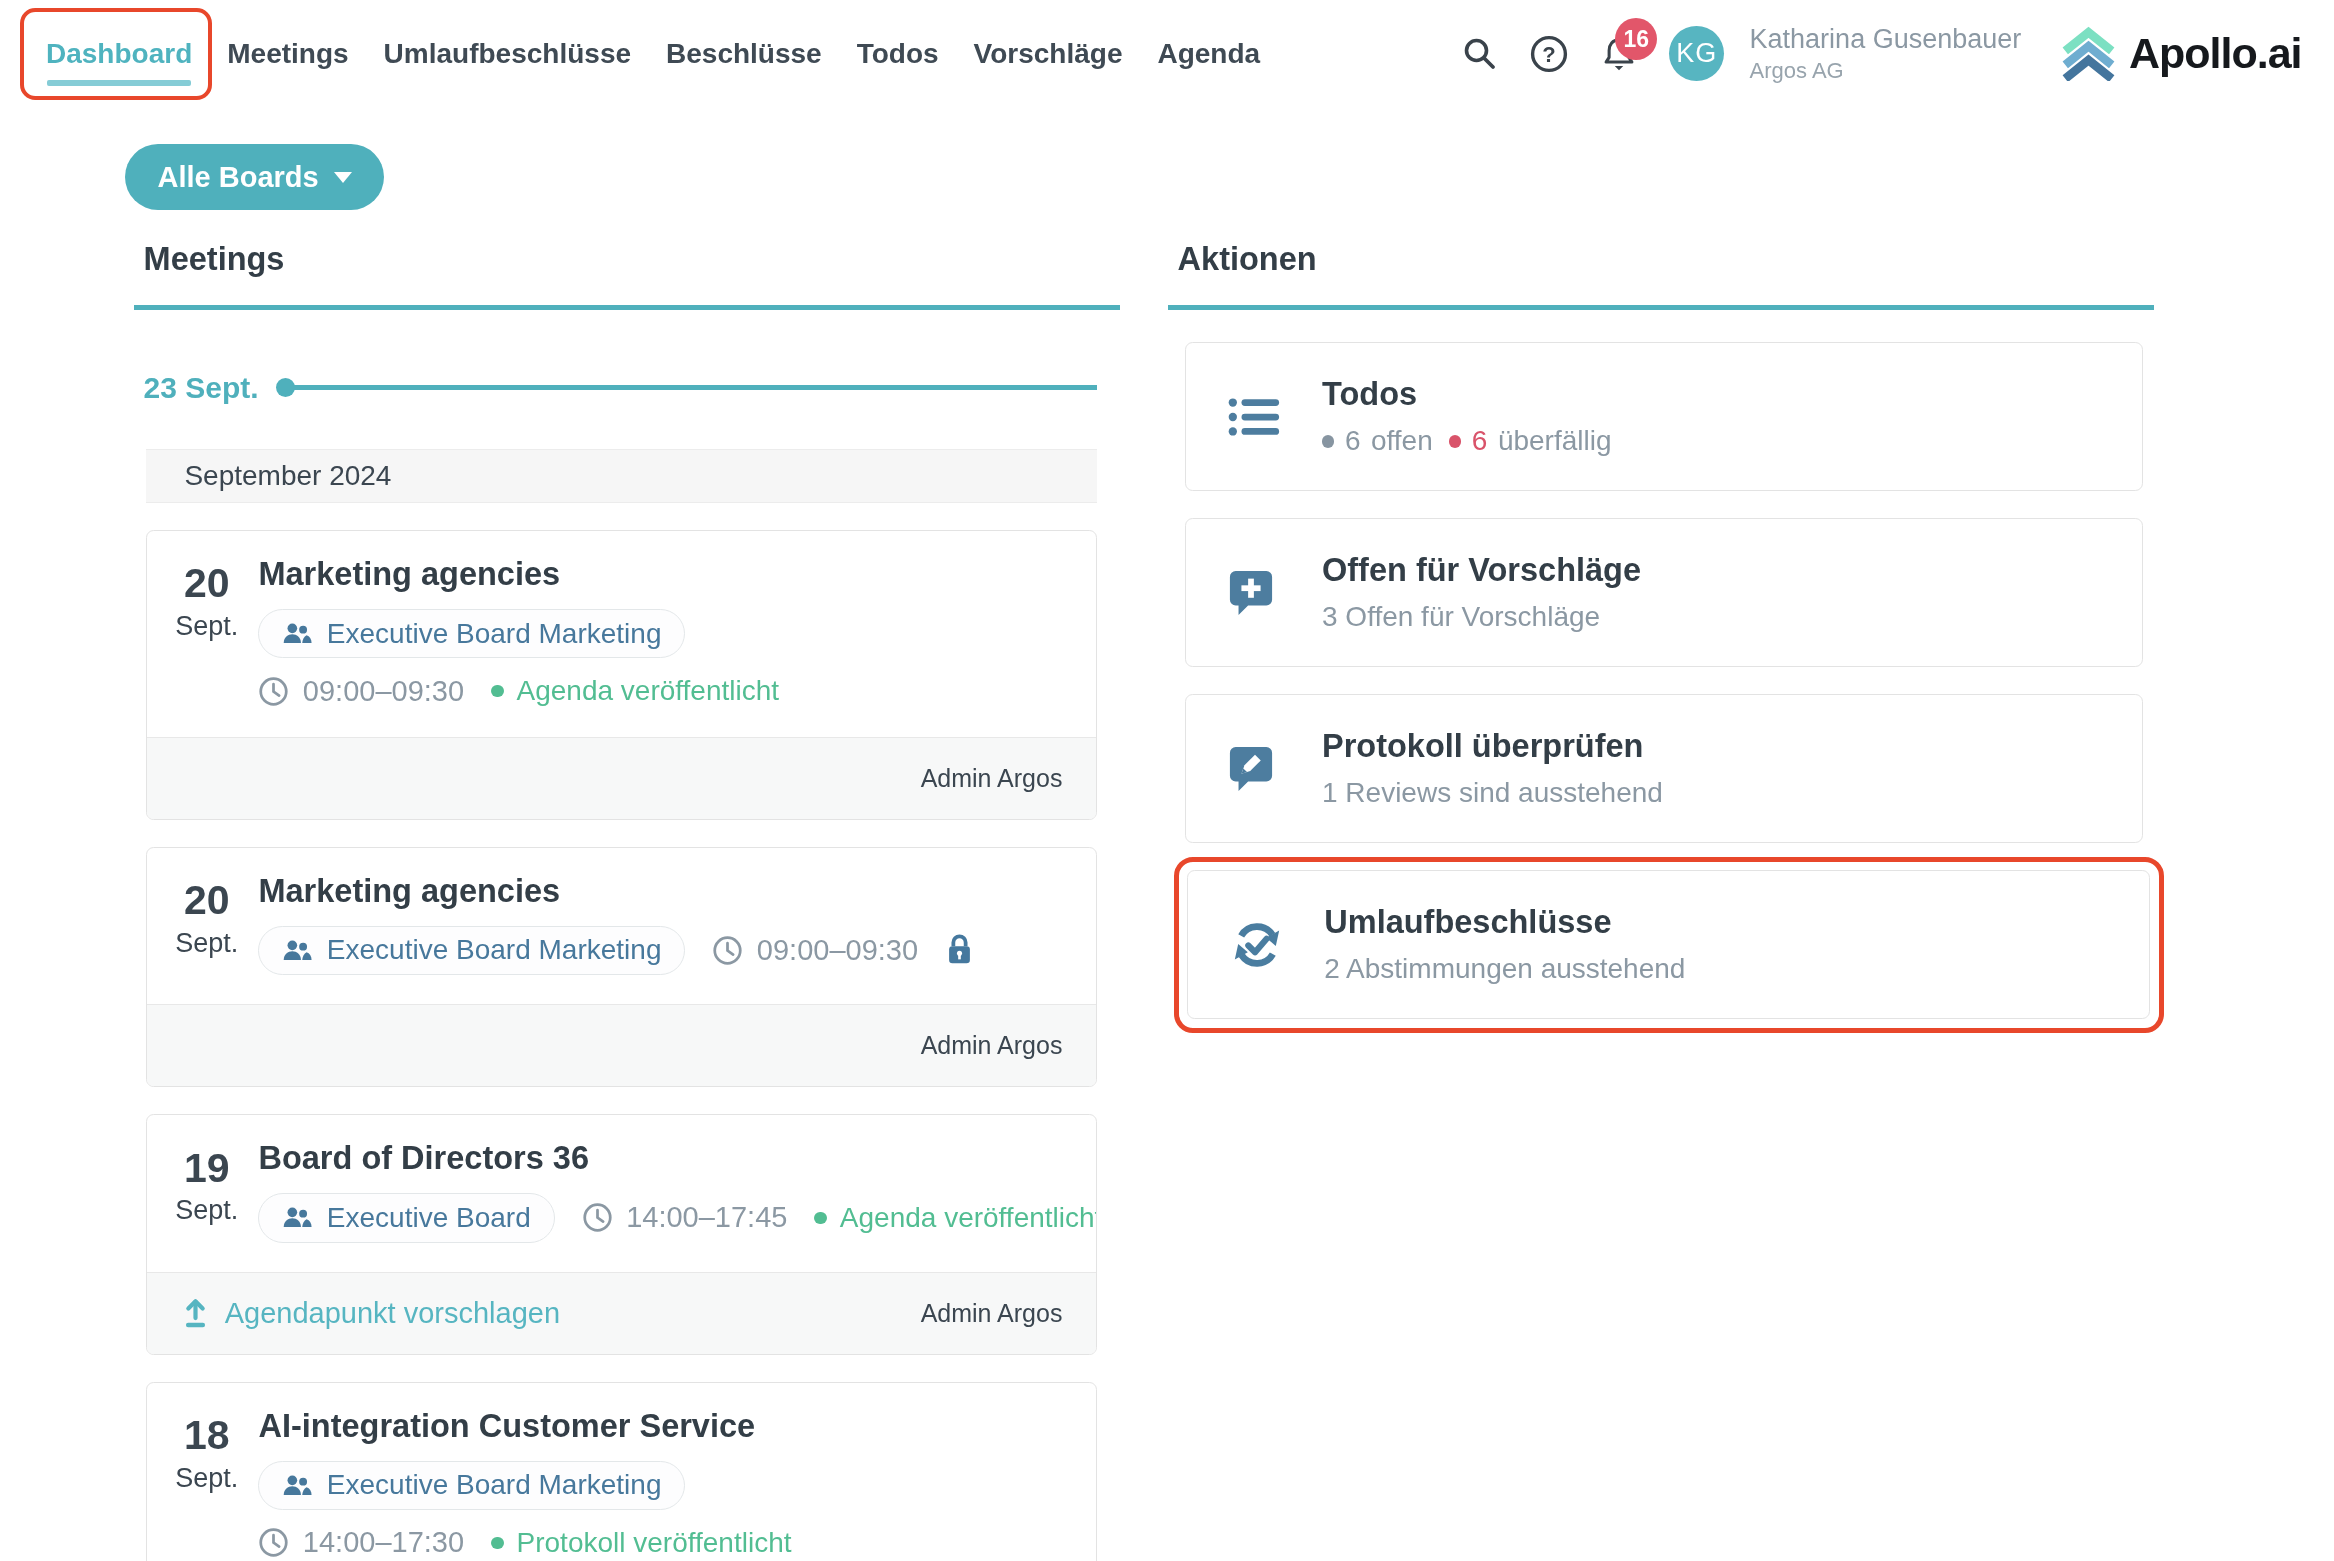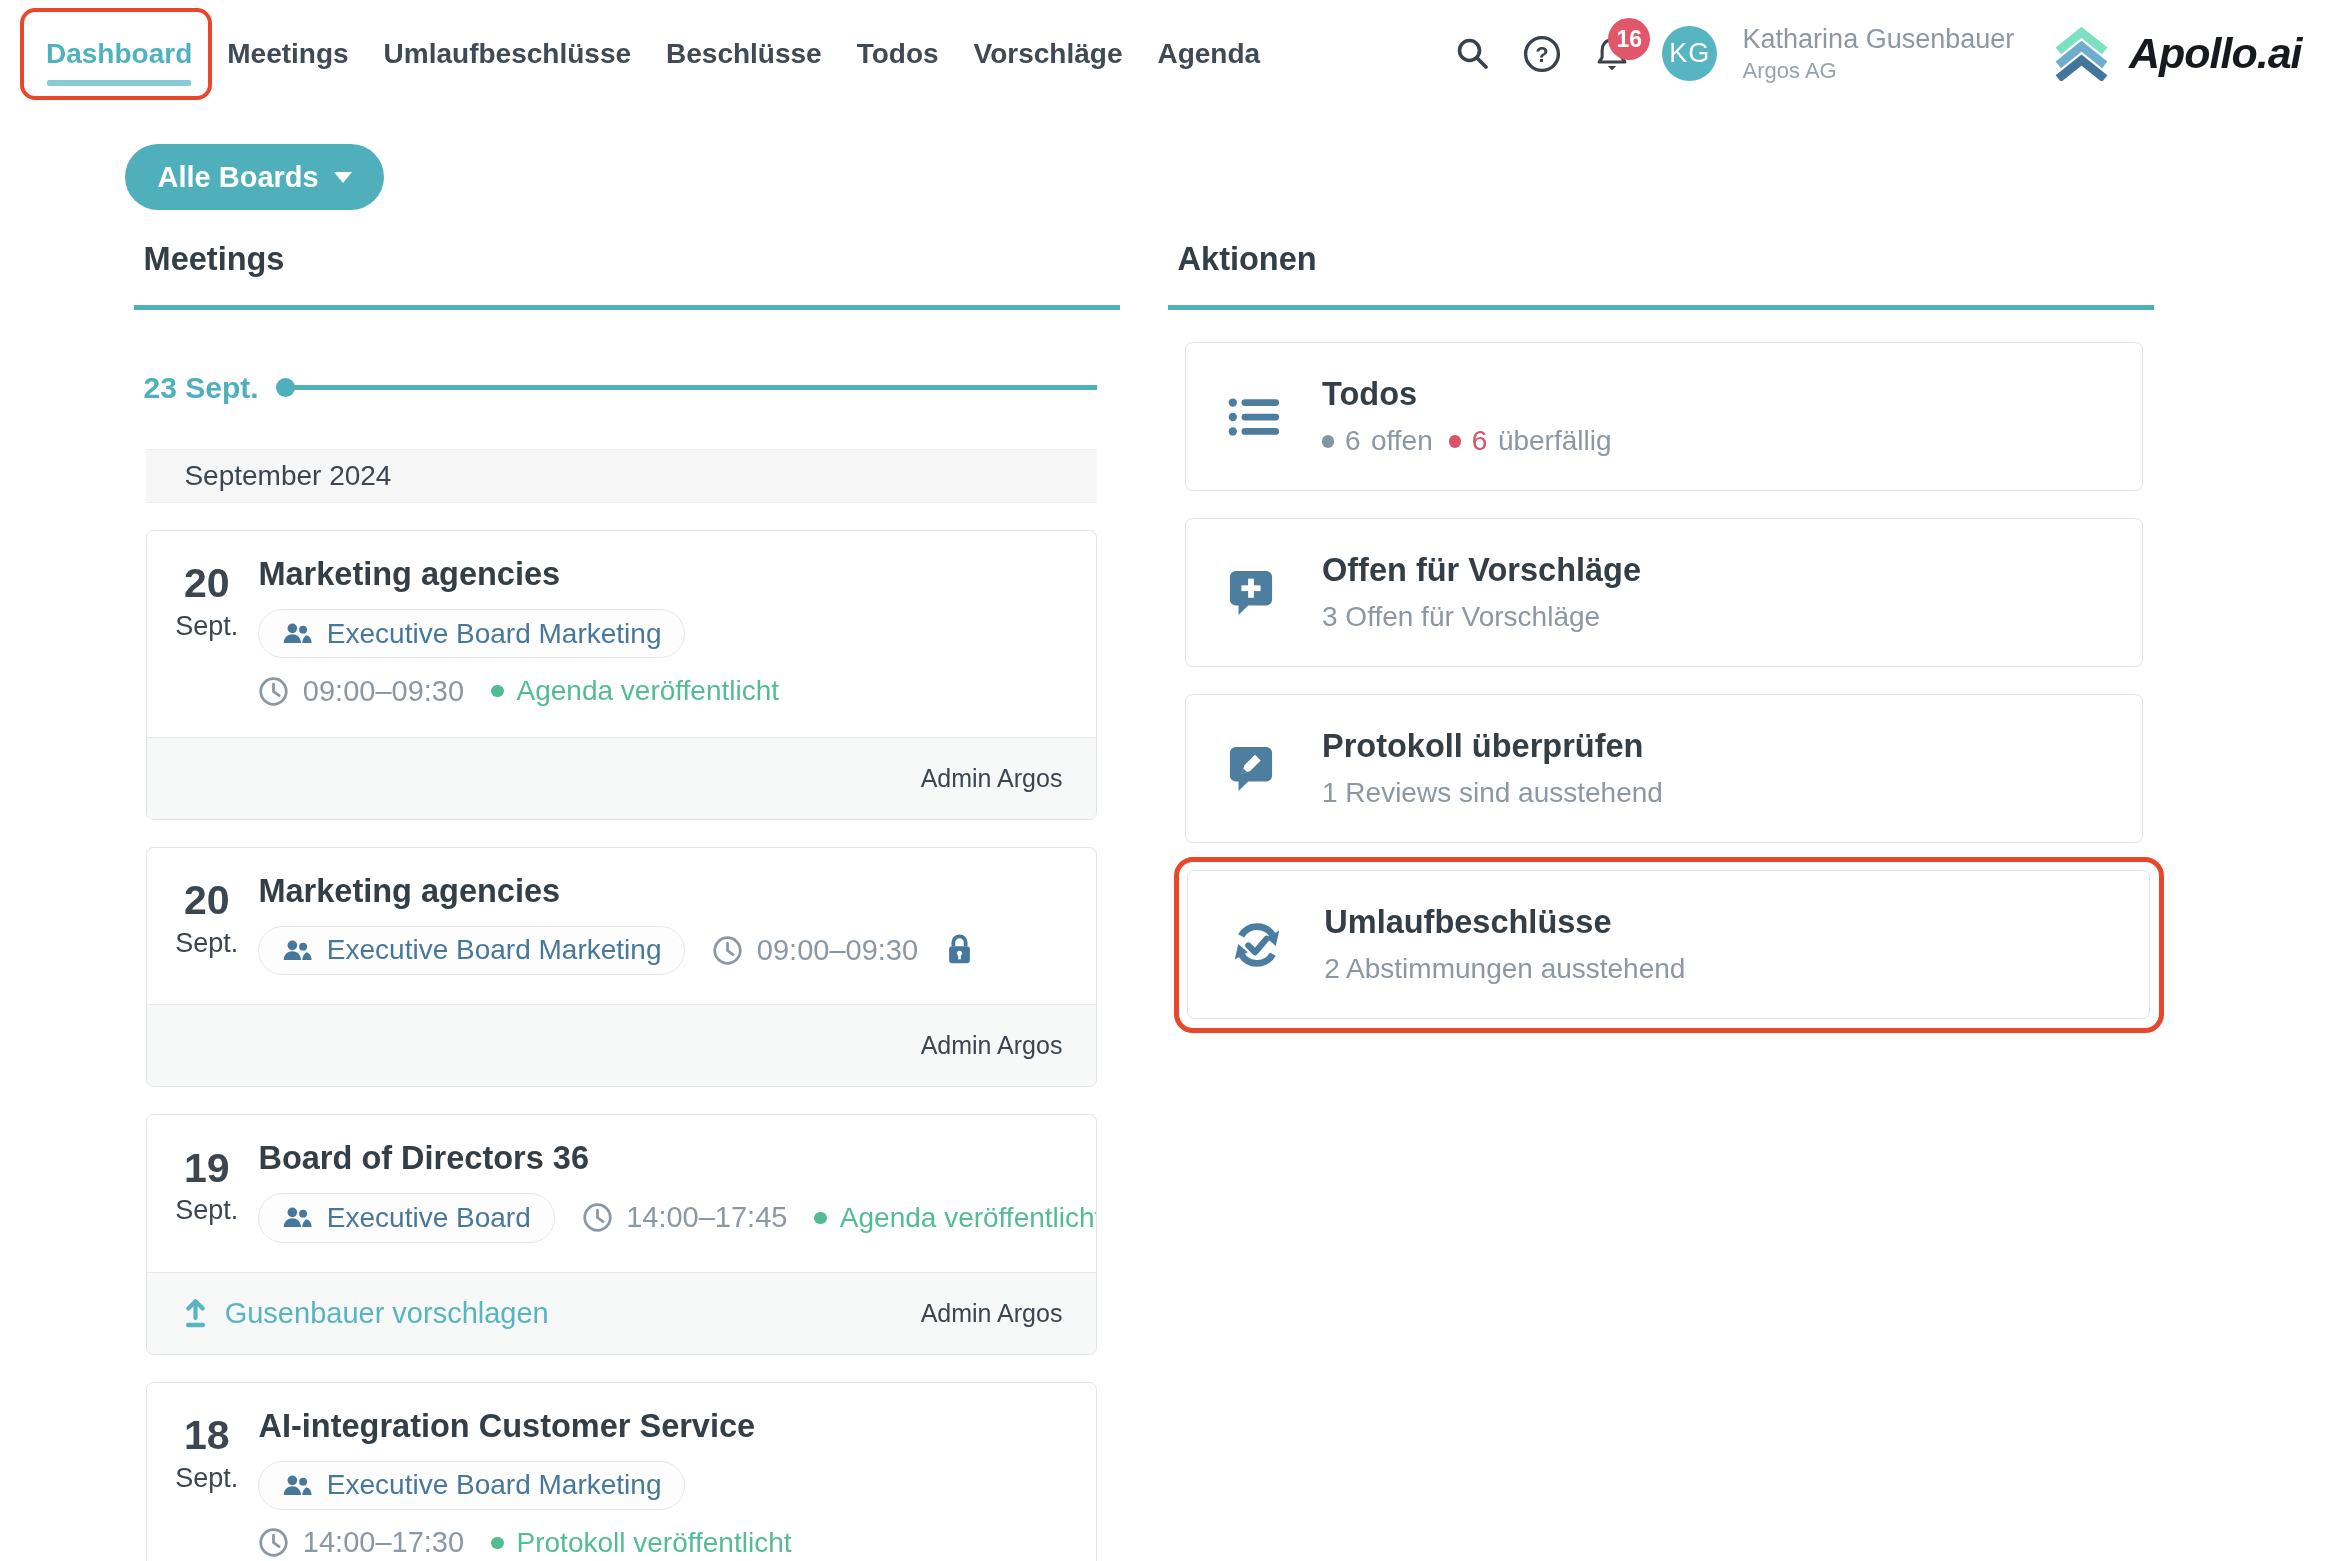--- a/index.html
+++ b/index.html
@@ -18,21 +18,21 @@
   .top-right { margin-left:auto; display:flex; align-items:center; gap:31px; }
   .icon-btn { display:flex; align-items:center; cursor:pointer; }
   .bell-wrap { position:relative; }
   .badge { position:absolute; top:-15.3px; right:-19px; width:42px; height:42px; border-radius:50%;
     background:#E2566A; color:#fff; font-size:23px; font-weight:700; display:flex; align-items:center; justify-content:center; }
   .avatar { width:55px; height:55px; border-radius:50%; background:#57B5C1; color:#fff;
     font-size:27px; display:flex; align-items:center; justify-content:center; letter-spacing:1px; }
   .user-block { line-height:1.25; margin-left:-5.7px; }
   .user-name { font-size:27px; color:#8B98A3; }
   .user-org { font-size:22px; color:#98A4AD; }
-  .logo { display:flex; align-items:center; gap:17px; margin-left:5.7px;font-style:italic; }
+  .logo { display:flex; align-items:center; gap:10px; margin-left:5.7px; }
   .logo-text { font-size:43px; font-weight:800; color:#16191D; letter-spacing:-1px; }
 
   
   .pill { position:absolute; left:125px; top:144px; height:66px; border-radius:34px; background:#4FB0BC;
     color:#fff; display:flex; align-items:center; gap:15.3px; padding:0 32.5px; font-size:29px; font-weight:600; cursor:pointer; }
   .caret-down { width:0; height:0; border-left:9.6px solid transparent; border-right:9.6px solid transparent; border-top:11.5px solid #ffffff; }
 
   
   .col { position:absolute; top:241px; }
   .col-left  { left:134px;  width:986px; }
@@ -269,21 +269,21 @@
         </div>
       </div>
     </div>
     <div class="mcard-footer">
       <span class="footer-action">
         <svg width="29" height="32.5" viewBox="0 0 30 34">
             <path d="M15 5 L15 22" stroke="#56B5C1" stroke-width="4.4" stroke-linecap="round"></path>
             <path d="M7.5 12 L15 4.5 L22.5 12" stroke="#56B5C1" stroke-width="4.4" fill="none" stroke-linecap="round" stroke-linejoin="round"></path>
             <rect x="5" y="27" width="20" height="4.6" rx="2.3" fill="#56B5C1"></rect>
           </svg>
-        <span>Gusenbauer vorschlagen</span>
+        <span>Agendapunkt vorschlagen</span>
       </span>
       <span class="owner">Admin Argos</span>
     </div>
   </div>
 
   <div class="mcard">
     <div class="mcard-body">
       <div class="mdate">
         <div class="mday">18</div>
         <div class="mmonth">Sept.</div>

